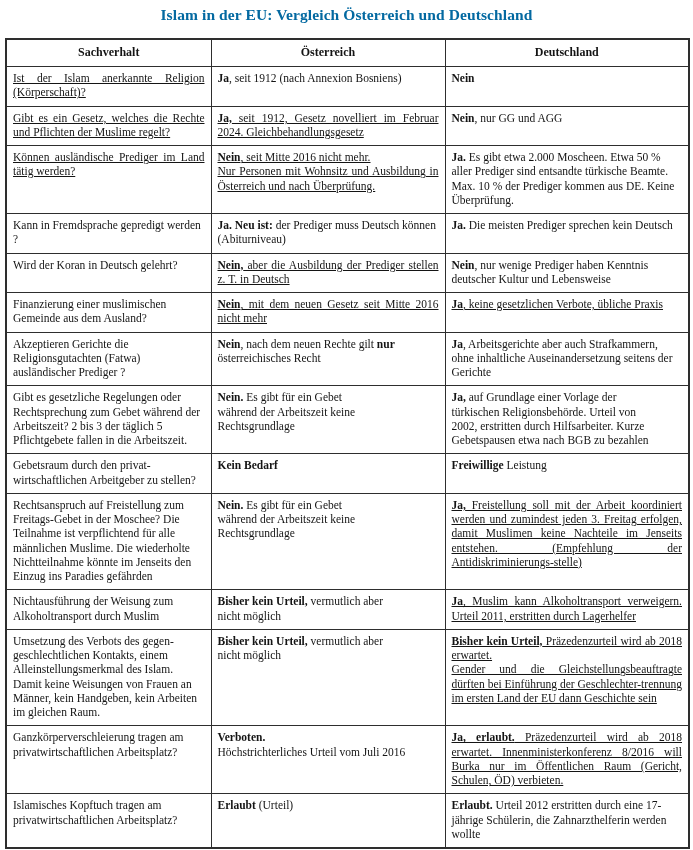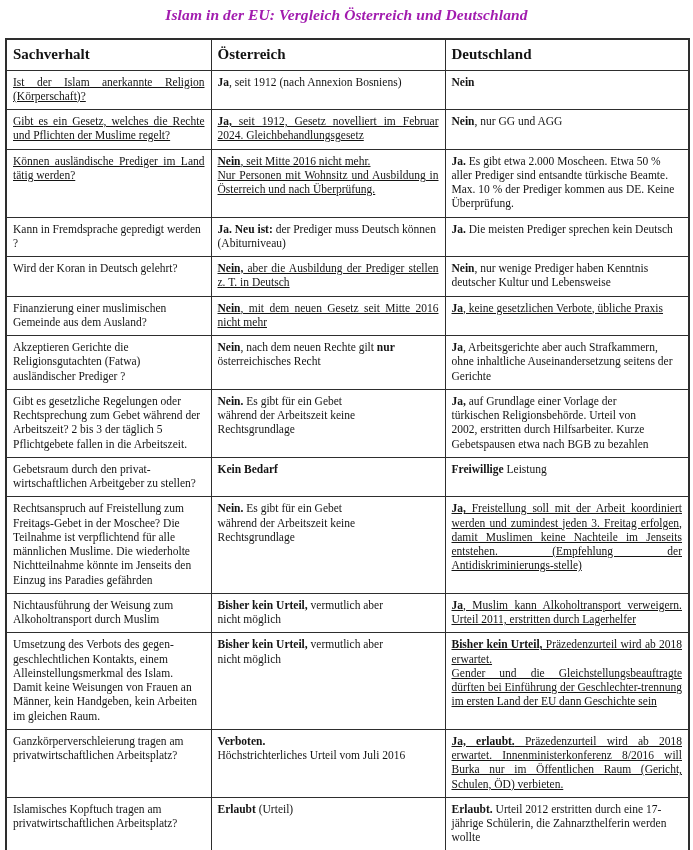--- a/index.html
+++ b/index.html
@@ -35,36 +35,36 @@
   }
   table.cmp th, table.cmp td {
     border: 1px solid #2e2e2e;
     vertical-align: top;
     padding: 4px 6px 6px 6px;
     font-size: 11.5px;
     line-height: 1.24;
     overflow: hidden;
   }
   table.cmp th {
-    font-size: 15px;
+    font-size: 12px;
     font-weight: bold;
-    text-align: left;
+    text-align: center;
     padding: 6px 6px 7px 6px;
     line-height: 1.1;
   }
   td.justify .para { text-align: justify; text-decoration: underline; }
   .para { margin: 0; }
   b { font-weight: bold; }
 </style>
 </head>
 <body>
 
 <div class="page">
 
-  <h1 class="doc-title" style="color: #a21caf; font-style: italic;">Islam in der EU: Vergleich Österreich und Deutschland</h1>
+  <h1 class="doc-title" style="color: #0369a1;">Islam in der EU: Vergleich Österreich und Deutschland</h1>
 
   <table class="cmp">
     <colgroup>
       <col style="width:205px">
       <col style="width:234px">
       <col style="width:244px">
     </colgroup>
     <thead>
       <tr>
         <th>Sachverhalt</th>

